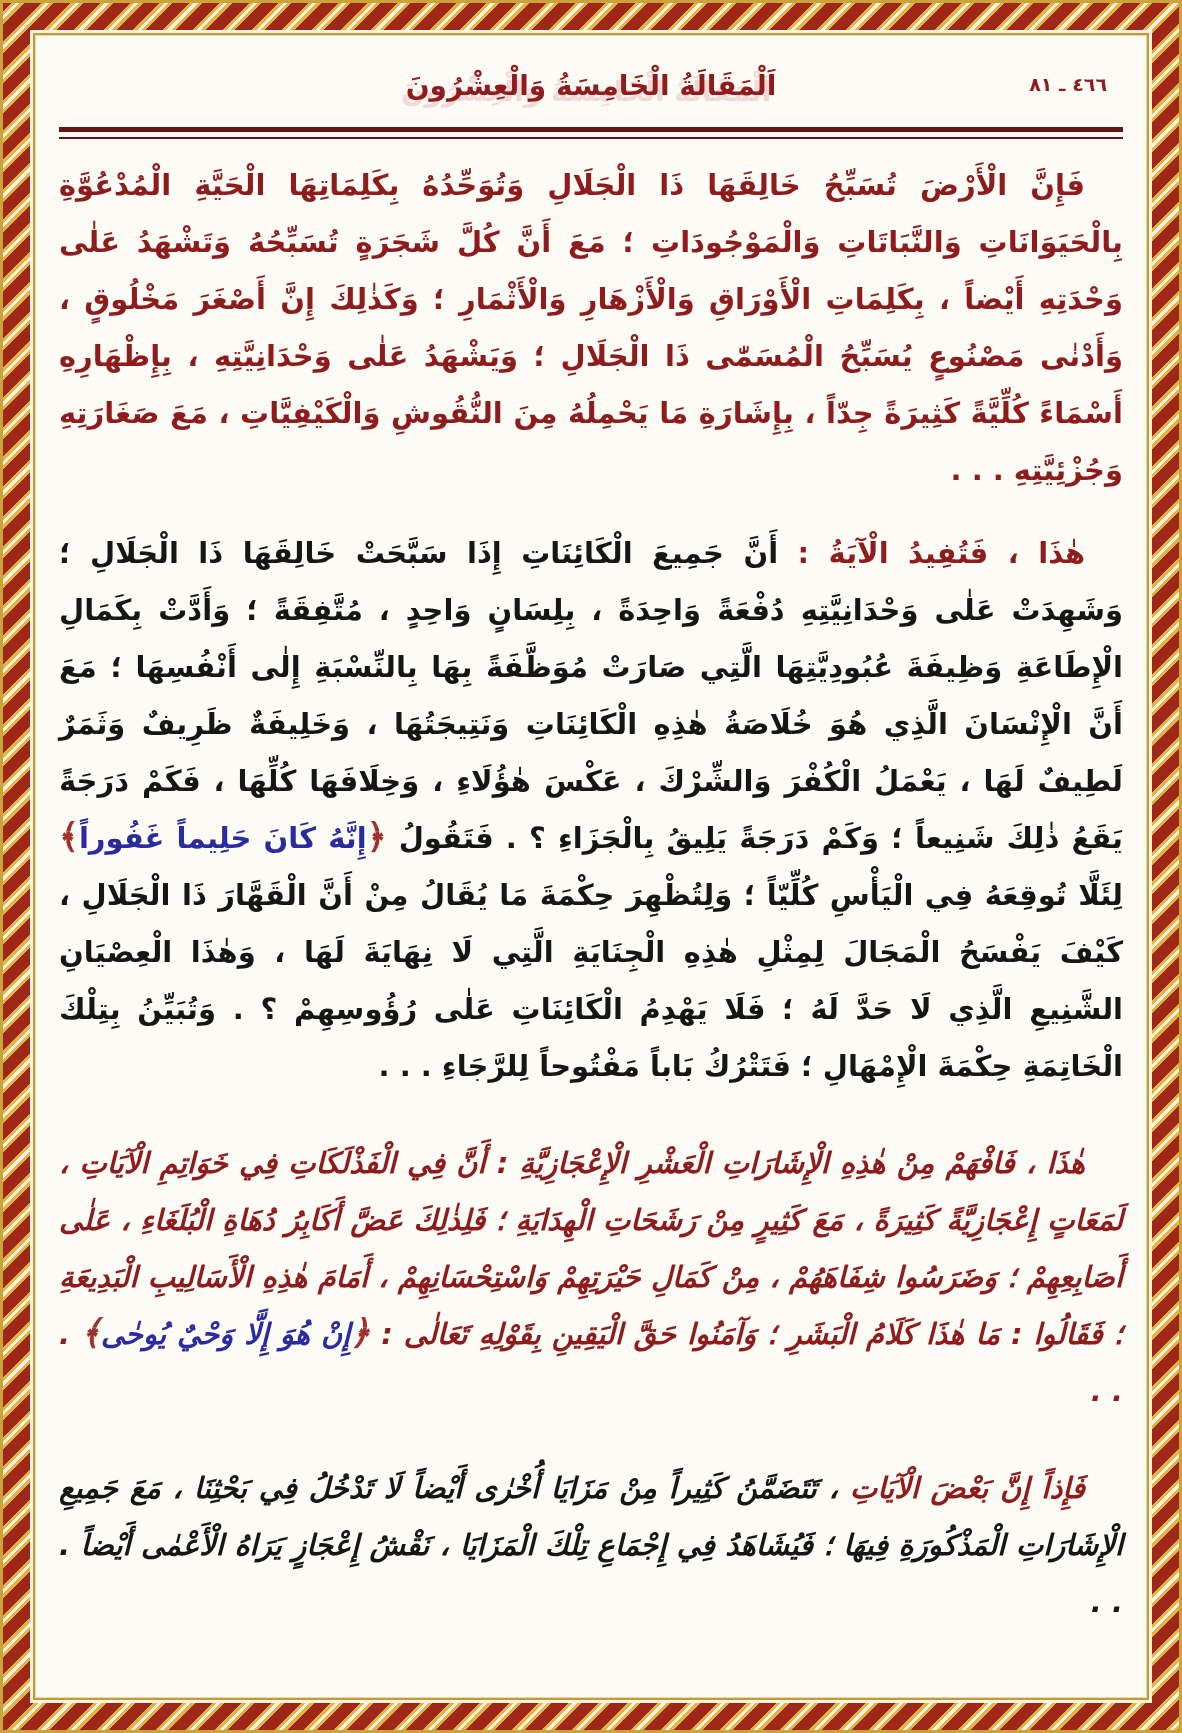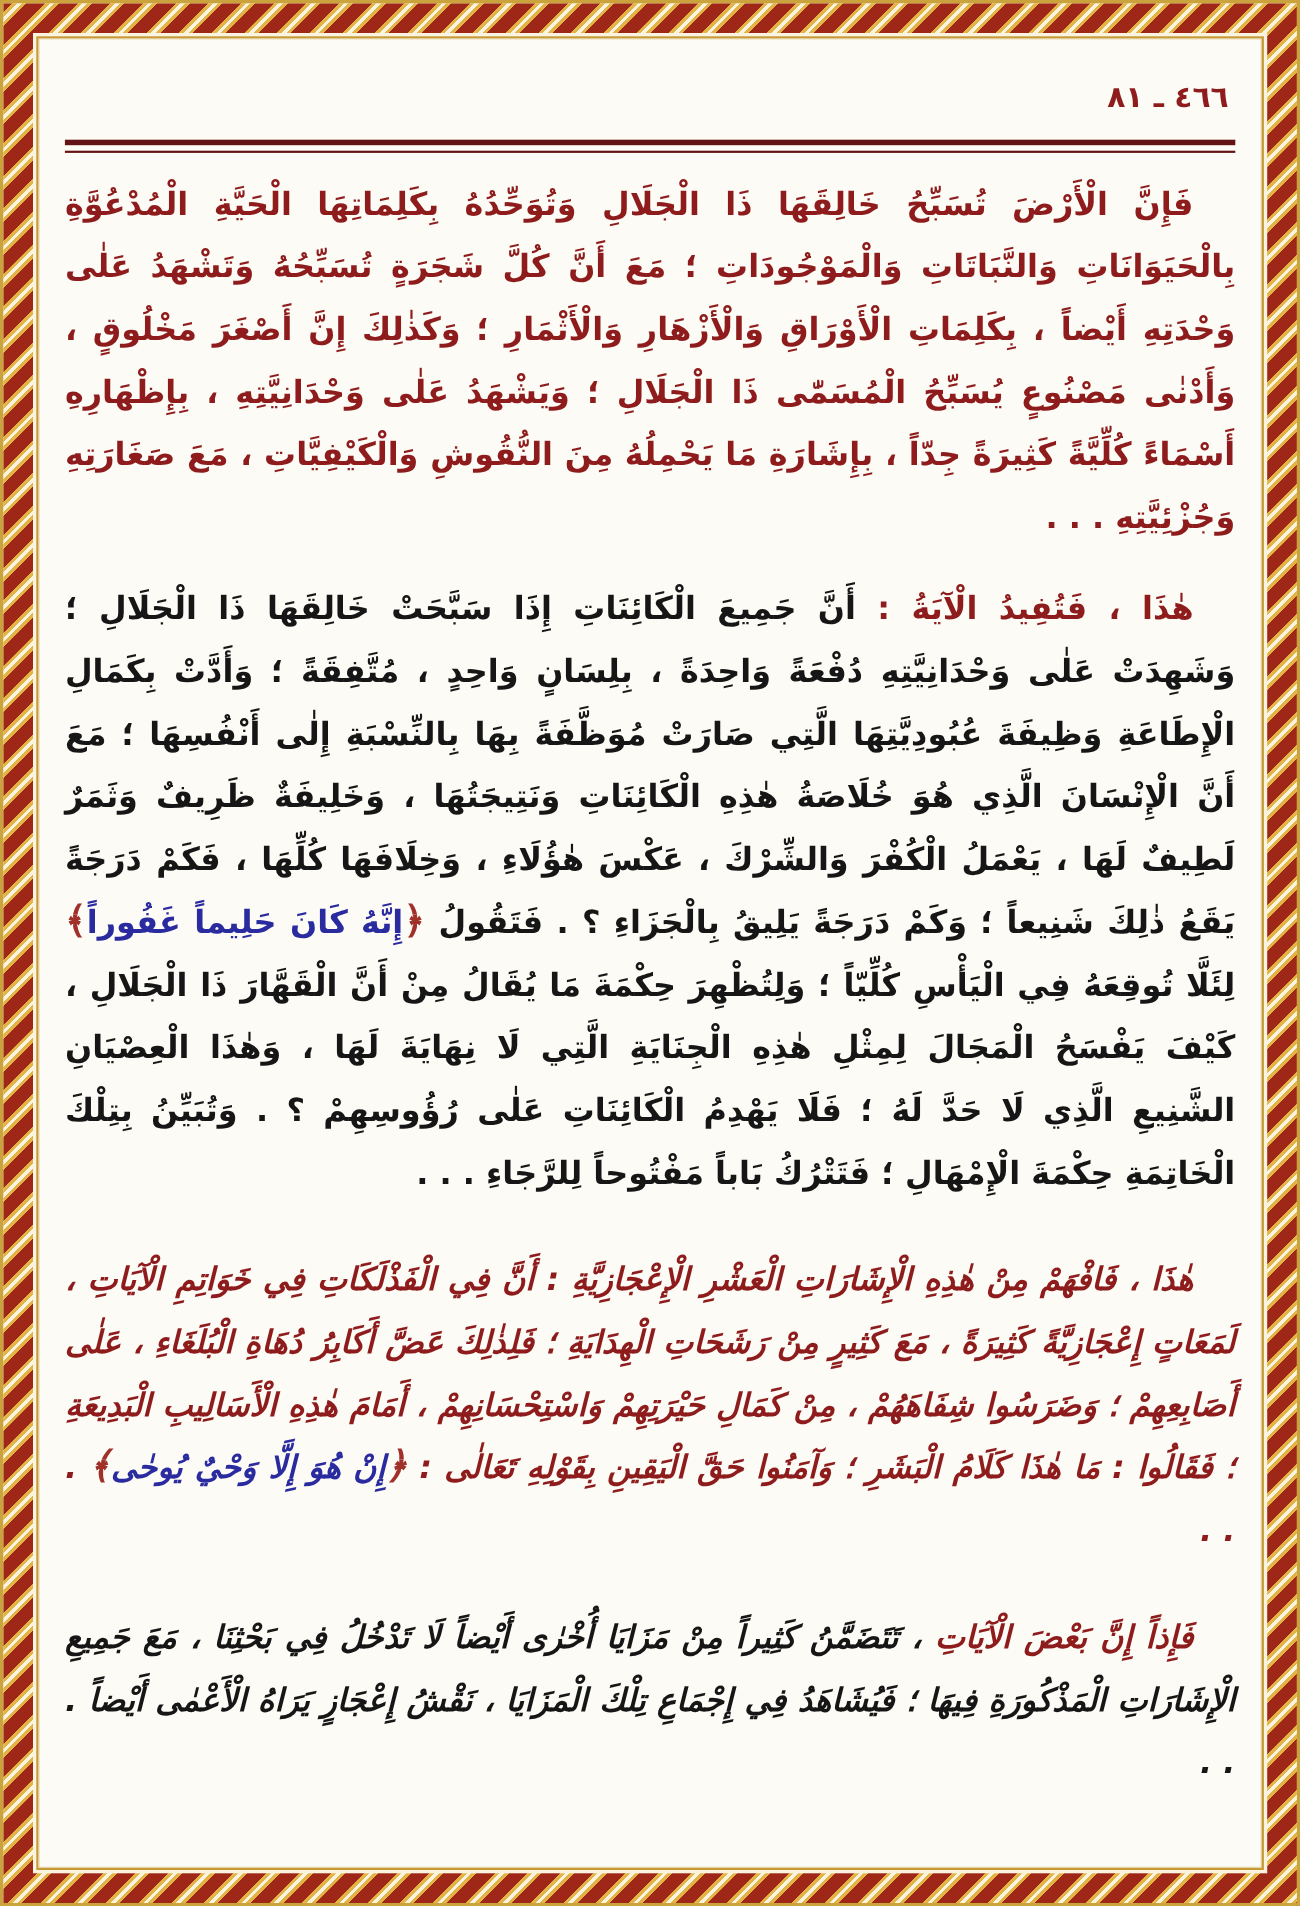--- a/index.html
+++ b/index.html
@@ -40,24 +40,24 @@
     padding:26px 24px 20px 24px;
     overflow:hidden;
   }
   .header{
     position:relative;
     height:64px;
     direction:rtl;
   }
   .page-number{
     position:absolute;
-    right:6px;
+    right:16px;
     top:12px;
     color:var(--maroon);
-    font-size:27px;
+    font-size:19px;
     font-weight:bold;
     letter-spacing:1px;
   }
   .page-title{
     position:absolute;
     right:0; left:0;
     top:8px;
     text-align:center;
     color:var(--maroon);
     font-size:28px;
@@ -88,20 +88,21 @@
   .seg-blue{color:var(--blue);}
   .seg-bracket{color:#a0302a;font-size:34px;line-height:0;}
 </style>
 </head>
 <body>
 
 <div class="page">
   <div class="inner">
     <div class="header">
       <div class="page-number">٤٦٦ ـ ٨١</div>
+      <div class="page-title">اَلْمَقَالَةُ الْخَامِسَةُ وَالْعِشْرُونَ</div>
     </div>
     <div class="header-rule"></div>
     <div class="body-text">
         <p class="para"><span class="seg-red">فَإِنَّ الْأَرْضَ تُسَبِّحُ خَالِقَهَا ذَا الْجَلَالِ وَتُوَحِّدُهُ بِكَلِمَاتِهَا الْحَيَّةِ الْمُدْعُوَّةِ بِالْحَيَوَانَاتِ وَالنَّبَاتَاتِ وَالْمَوْجُودَاتِ ؛ مَعَ أَنَّ كُلَّ شَجَرَةٍ تُسَبِّحُهُ وَتَشْهَدُ عَلٰى وَحْدَتِهِ أَيْضاً ، بِكَلِمَاتِ الْأَوْرَاقِ وَالْأَزْهَارِ وَالْأَثْمَارِ ؛ وَكَذٰلِكَ إِنَّ أَصْغَرَ مَخْلُوقٍ ، وَأَدْنٰى مَصْنُوعٍ يُسَبِّحُ الْمُسَمّٰى ذَا الْجَلَالِ ؛ وَيَشْهَدُ عَلٰى وَحْدَانِيَّتِهِ ، بِإِظْهَارِهِ أَسْمَاءً كُلِّيَّةً كَثِيرَةً جِدّاً ، بِإِشَارَةِ مَا يَحْمِلُهُ مِنَ النُّقُوشِ وَالْكَيْفِيَّاتِ ، مَعَ صَغَارَتِهِ وَجُزْئِيَّتِهِ . . .</span></p>
         <p class="para"><span class="seg-red">هٰذَا ، فَتُفِيدُ الْآيَةُ : </span><span class="seg-black">أَنَّ جَمِيعَ الْكَائِنَاتِ إِذَا سَبَّحَتْ خَالِقَهَا ذَا الْجَلَالِ ؛ وَشَهِدَتْ عَلٰى وَحْدَانِيَّتِهِ دُفْعَةً وَاحِدَةً ، بِلِسَانٍ وَاحِدٍ ، مُتَّفِقَةً ؛ وَأَدَّتْ بِكَمَالِ الْإِطَاعَةِ وَظِيفَةَ عُبُودِيَّتِهَا الَّتِي صَارَتْ مُوَظَّفَةً بِهَا بِالنِّسْبَةِ إِلٰى أَنْفُسِهَا ؛ مَعَ أَنَّ الْإِنْسَانَ الَّذِي هُوَ خُلَاصَةُ هٰذِهِ الْكَائِنَاتِ وَنَتِيجَتُهَا ، وَخَلِيفَةٌ ظَرِيفٌ وَثَمَرٌ لَطِيفٌ لَهَا ، يَعْمَلُ الْكُفْرَ وَالشِّرْكَ ، عَكْسَ هٰؤُلَاءِ ، وَخِلَافَهَا كُلِّهَا ، فَكَمْ دَرَجَةً يَقَعُ ذٰلِكَ شَنِيعاً ؛ وَكَمْ دَرَجَةً يَلِيقُ بِالْجَزَاءِ ؟ . فَتَقُولُ </span><span class="seg-bracket">﴿</span><span class="seg-blue">إِنَّهُ كَانَ حَلِيماً غَفُوراً</span><span class="seg-bracket">﴾</span><span class="seg-black"> لِئَلَّا تُوقِعَهُ فِي الْيَأْسِ كُلِّيّاً ؛ وَلِتُظْهِرَ حِكْمَةَ مَا يُقَالُ مِنْ أَنَّ الْقَهَّارَ ذَا الْجَلَالِ ، كَيْفَ يَفْسَحُ الْمَجَالَ لِمِثْلِ هٰذِهِ الْجِنَايَةِ الَّتِي لَا نِهَايَةَ لَهَا ، وَهٰذَا الْعِصْيَانِ الشَّنِيعِ الَّذِي لَا حَدَّ لَهُ ؛ فَلَا يَهْدِمُ الْكَائِنَاتِ عَلٰى رُؤُوسِهِمْ ؟ . وَتُبَيِّنُ بِتِلْكَ الْخَاتِمَةِ حِكْمَةَ الْإِمْهَالِ ؛ فَتَتْرُكُ بَاباً مَفْتُوحاً لِلرَّجَاءِ . . .</span></p>
         <p class="para gap-large"><span class="seg-red">هٰذَا ، فَافْهَمْ مِنْ هٰذِهِ الْإِشَارَاتِ الْعَشْرِ الْإِعْجَازِيَّةِ : أَنَّ فِي الْفَذْلَكَاتِ فِي خَوَاتِمِ الْآيَاتِ ، لَمَعَاتٍ إِعْجَازِيَّةً كَثِيرَةً ، مَعَ كَثِيرٍ مِنْ رَشَحَاتِ الْهِدَايَةِ ؛ فَلِذٰلِكَ عَضَّ أَكَابِرُ دُهَاةِ الْبُلَغَاءِ ، عَلٰى أَصَابِعِهِمْ ؛ وَضَرَسُوا شِفَاهَهُمْ ، مِنْ كَمَالِ حَيْرَتِهِمْ وَاسْتِحْسَانِهِمْ ، أَمَامَ هٰذِهِ الْأَسَالِيبِ الْبَدِيعَةِ ؛ فَقَالُوا : مَا هٰذَا كَلَامُ الْبَشَرِ ؛ وَآمَنُوا حَقَّ الْيَقِينِ بِقَوْلِهِ تَعَالٰى : </span><span class="seg-bracket">﴿</span><span class="seg-blue">إِنْ هُوَ إِلَّا وَحْيٌ يُوحٰى</span><span class="seg-bracket">﴾</span><span class="seg-red"> . . .</span></p>
         <p class="para gap-large"><span class="seg-red">فَإِذاً إِنَّ بَعْضَ الْآيَاتِ</span><span class="seg-black"> ، تَتَضَمَّنُ كَثِيراً مِنْ مَزَايَا أُخْرٰى أَيْضاً لَا تَدْخُلُ فِي بَحْثِنَا ، مَعَ جَمِيعِ الْإِشَارَاتِ الْمَذْكُورَةِ فِيهَا ؛ فَيُشَاهَدُ فِي إِجْمَاعِ تِلْكَ الْمَزَايَا ، نَقْشُ إِعْجَازٍ يَرَاهُ الْأَعْمٰى أَيْضاً . . .</span></p>
       </div>
   </div>
 </div>

